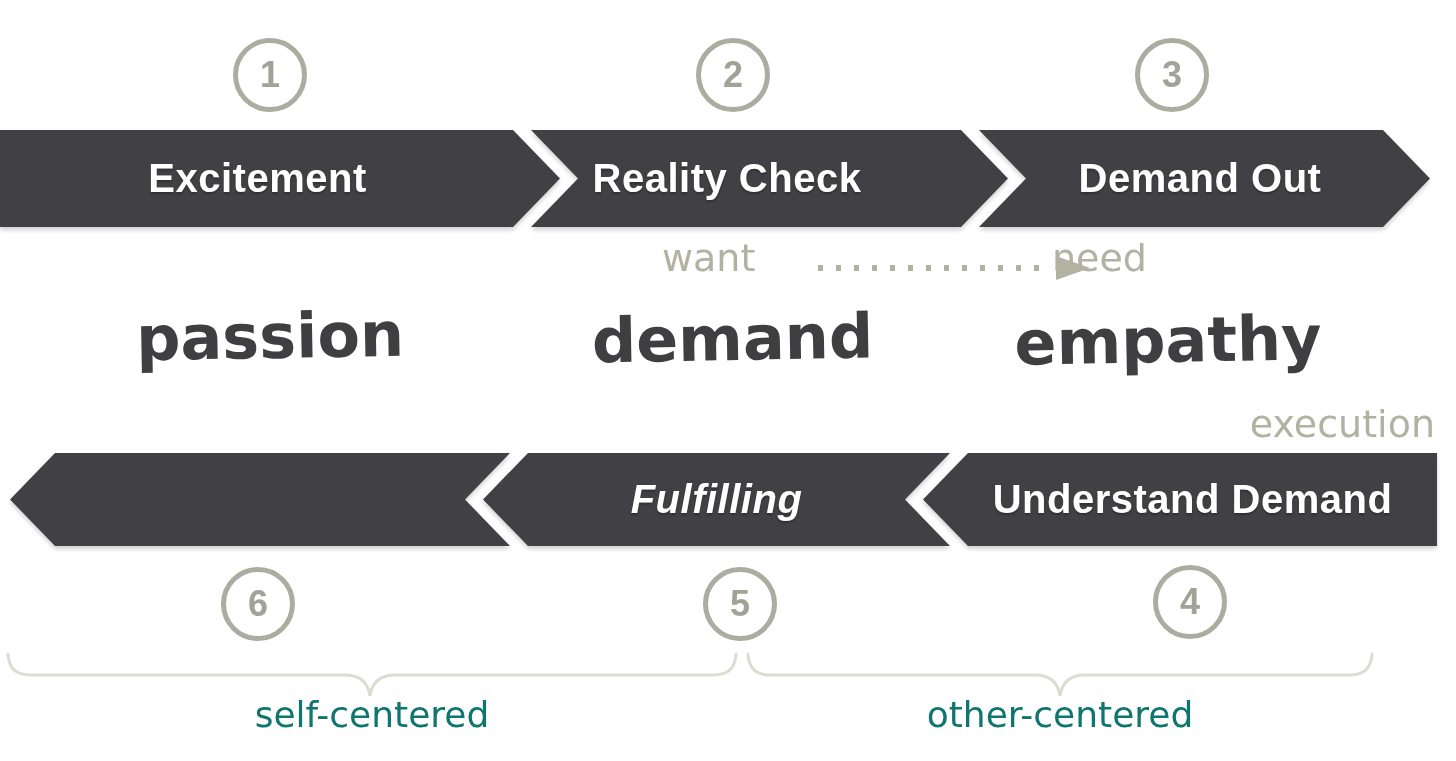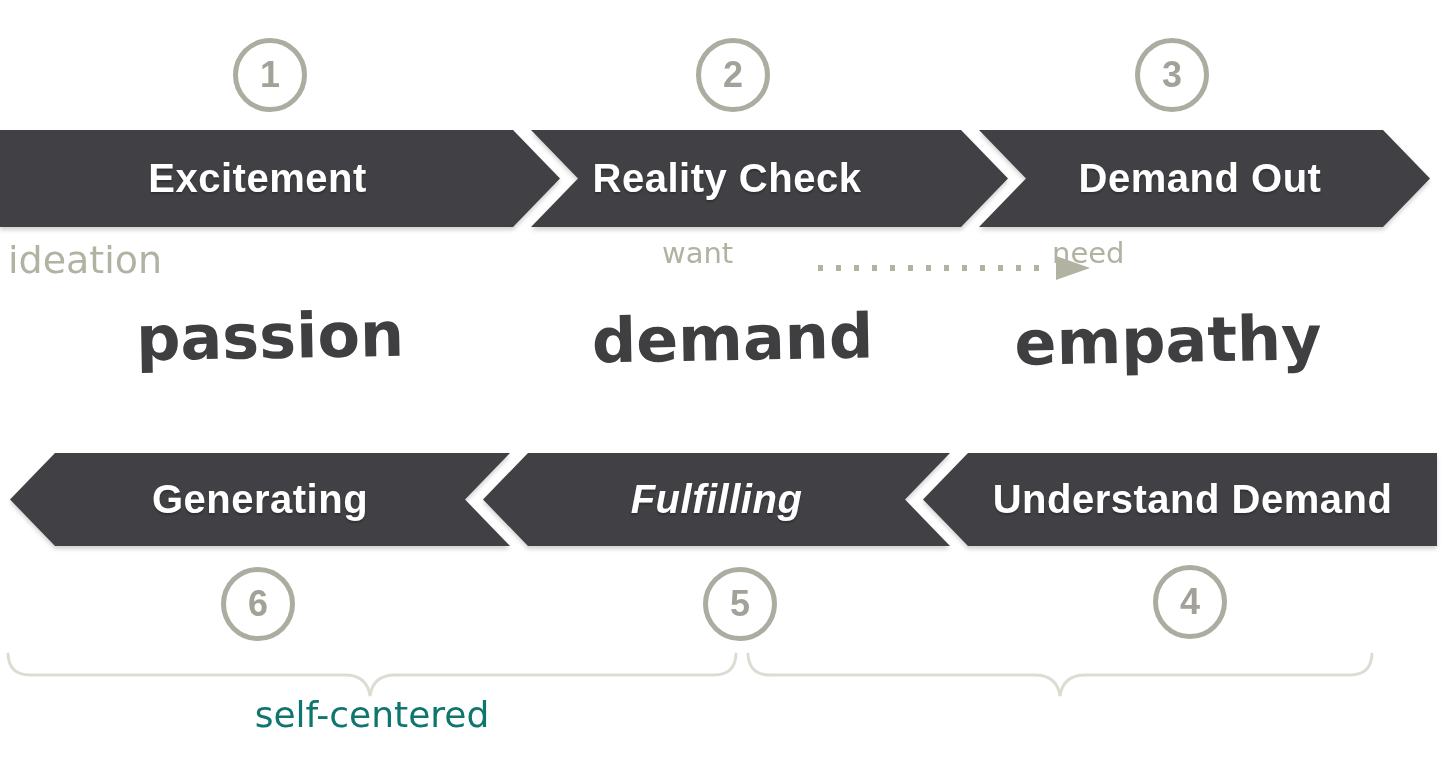--- a/index.html
+++ b/index.html
@@ -55,21 +55,21 @@
   }
   .hand-side{
     position:absolute;
     color:#b2b2a2;
     font-size:38px;
     white-space:nowrap;
   }
   .hand-wantneed{
     position:absolute;
     color:#b2b2a2;
-    font-size:29px;
+    font-size:38px;
     white-space:nowrap;
   }
   .brace-label{
     position:absolute;
     color:#0f766e;
     font-size:36px;
     text-align:center;
     white-space:nowrap;
   }
 </style>
@@ -109,37 +109,37 @@
     <span>2</span>
   </div>
   <div class="num-circle" style="left:1135px;top:38px;">
     <span>3</span>
   </div>
 
   <div class="banner-label top-row" style="left:0px;width:515px;">Excitement</div>
   <div class="banner-label top-row" style="left:512px;width:430px;">Reality Check</div>
   <div class="banner-label top-row" style="left:998px;width:404px;">Demand Out</div>
 
-  <div class="hand hand-side" style="left:8px;top:238px;">ideation</div>
   <div class="hand hand-wantneed" style="left:662px;top:236px;">want</div>
   <div class="hand hand-wantneed" style="left:1052px;top:236px;">need</div>
+  <div class="hand hand-side" style="left:1245px;top:402px;width:190px;text-align:right;">execution</div>
 
   <div class="hand hand-big" style="left:125px;top:300px;width:290px;">passion</div>
   <div class="hand hand-big" style="left:585px;top:302px;width:295px;">demand</div>
   <div class="hand hand-big" style="left:1008px;top:304px;width:320px;">empathy</div>
 
-  <div class="banner-label bottom-row" style="left:55px;width:410px;">Generating</div>
   <div class="banner-label bottom-row" style="left:528px;width:377px;font-style:italic;">Fulfilling</div>
   <div class="banner-label bottom-row" style="left:958px;width:469px;">Understand Demand</div>
 
   <div class="num-circle" style="left:221px;top:567px;">
     <span>6</span>
   </div>
   <div class="num-circle" style="left:703px;top:567px;">
     <span>5</span>
   </div>
   <div class="num-circle" style="left:1153px;top:565px;">
     <span>4</span>
   </div>
 
   <div class="hand brace-label" style="left:222px;top:694px;width:300px;">self-centered</div>
+  <div class="hand brace-label" style="left:910px;top:694px;width:300px;">other-centered</div>
 
 </div>
 
 </body></html>

